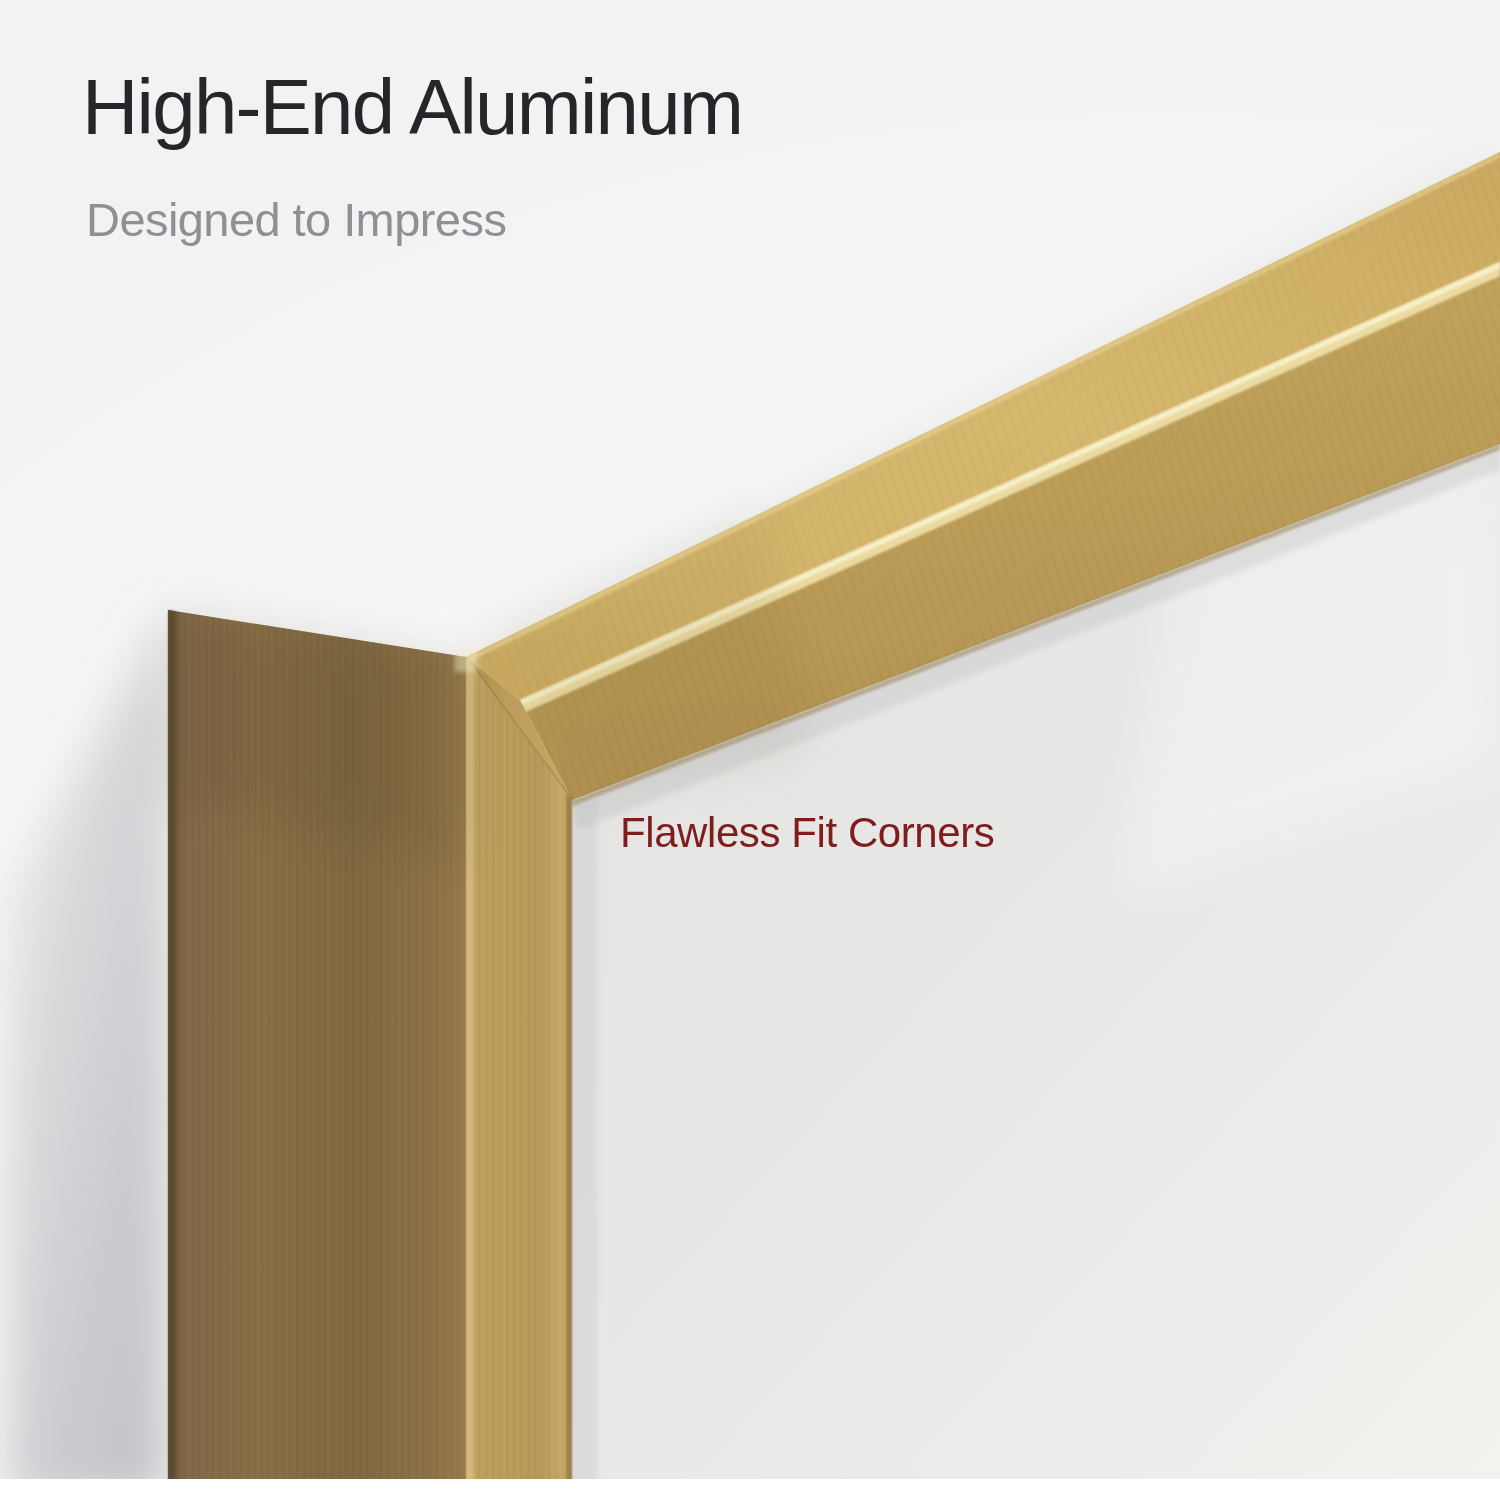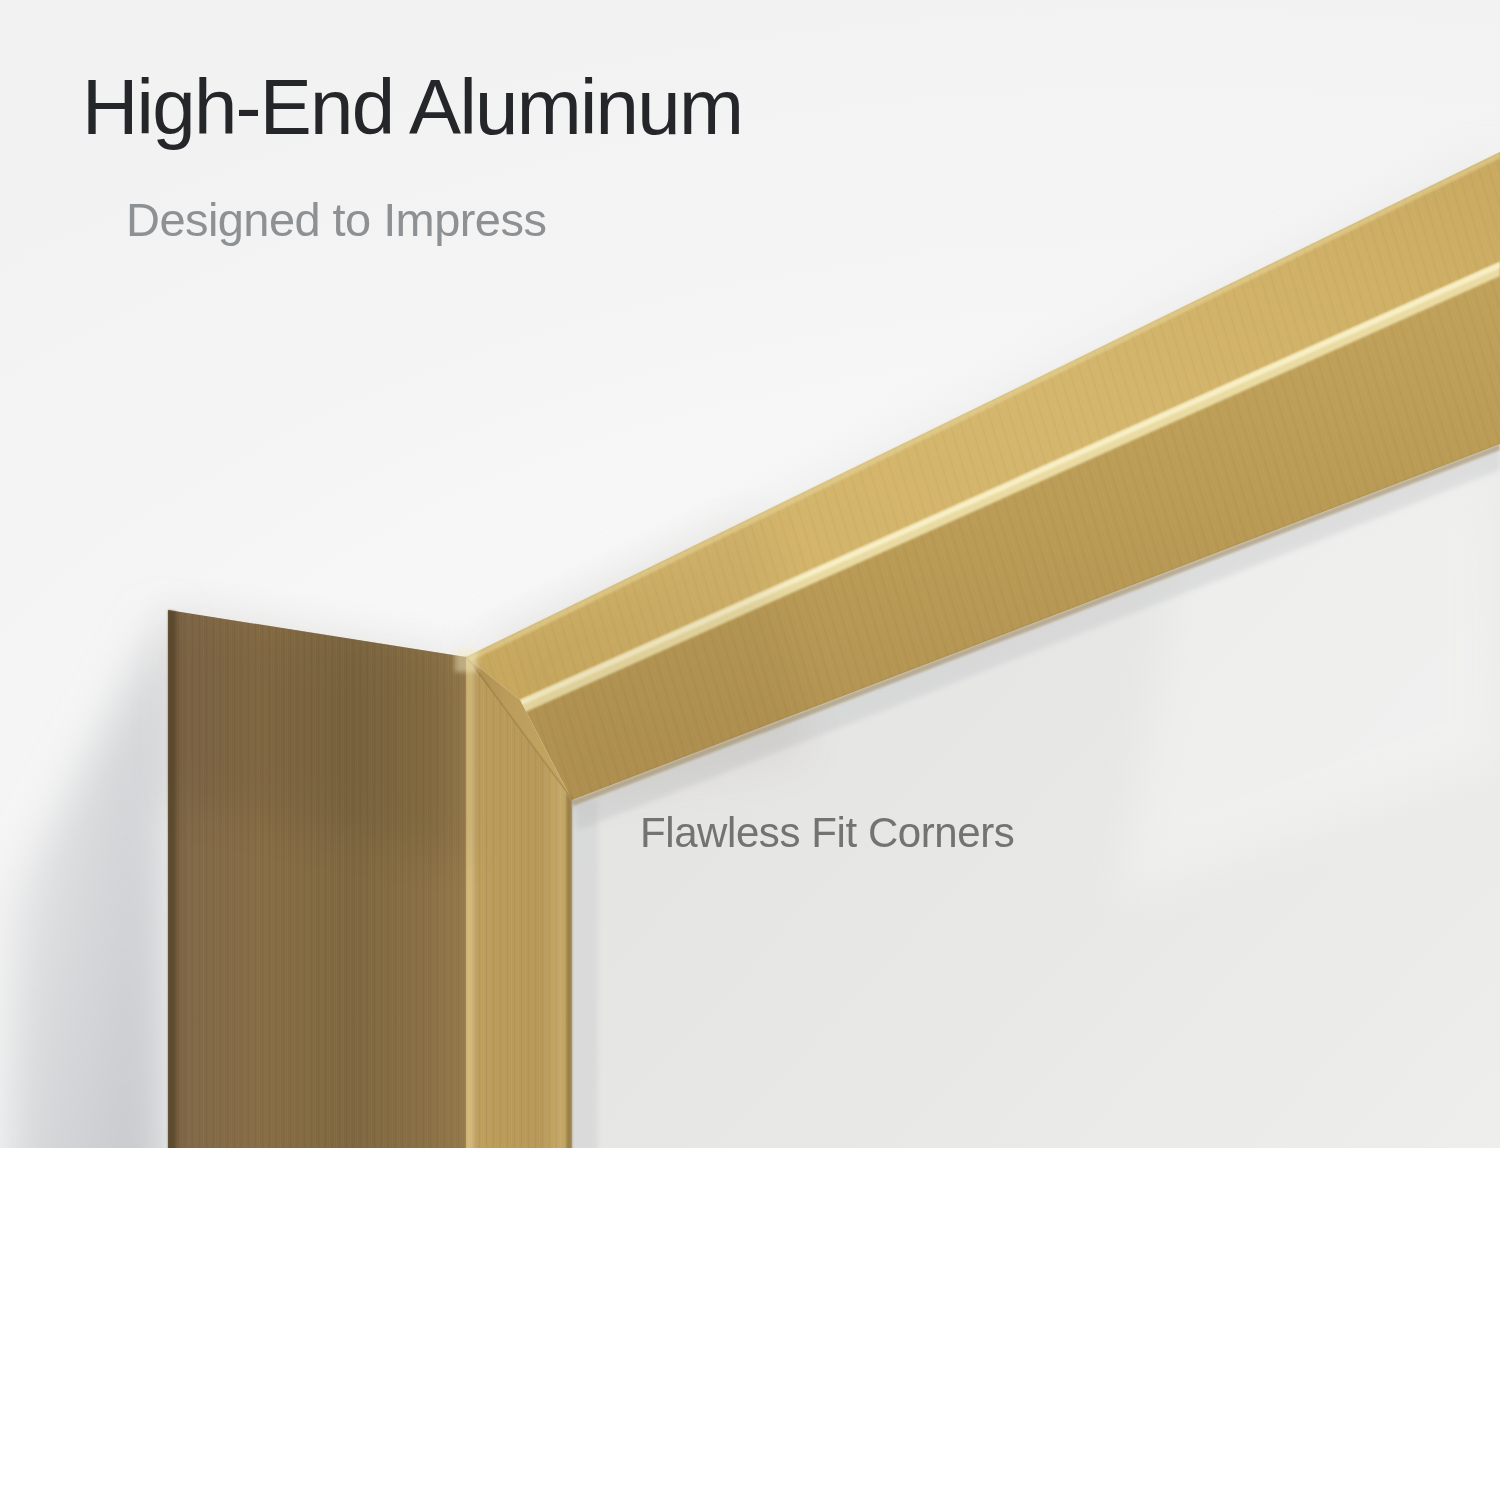--- a/index.html
+++ b/index.html
@@ -4,21 +4,21 @@
 <title>High-End Aluminum Frame</title>
 <style>
   html, body {
     margin: 0;
     padding: 0;
     background: #ffffff;
   }
   #stage {
     position: relative;
     width: 1500px;
-    height: 1148px;
+    height: 1479px;
     overflow: hidden;
     background: #f7f7f7;
     font-family: "Liberation Sans", "DejaVu Sans", sans-serif;
     -webkit-font-smoothing: antialiased;
   }
 
   
   .bg-base {
     position: absolute;
     inset: 0;
@@ -53,31 +53,29 @@
     line-height: 1.0;
   }
   .subhead {
     left: 86px;
     top: 196px;
     font-size: 47px;
     font-weight: 400;
     color: #8e9194;
     letter-spacing: -0.012em;
     line-height: 1.0;
-    margin-left: 40px;
   }
   .corner-label {
     left: 620px;
     top: 812px;
     font-size: 42px;
     font-weight: 400;
-    color: #737373;
+    color: #7f1d1d;
     letter-spacing: -0.010em;
     line-height: 1.0;
-    margin-left: 20px;
   }
   .glass-title {
     left: 666px;
     top: 1012px;
     font-size: 76px;
     font-weight: 400;
     color: #232528;
     letter-spacing: -0.024em;
     line-height: 1.20;
   }

